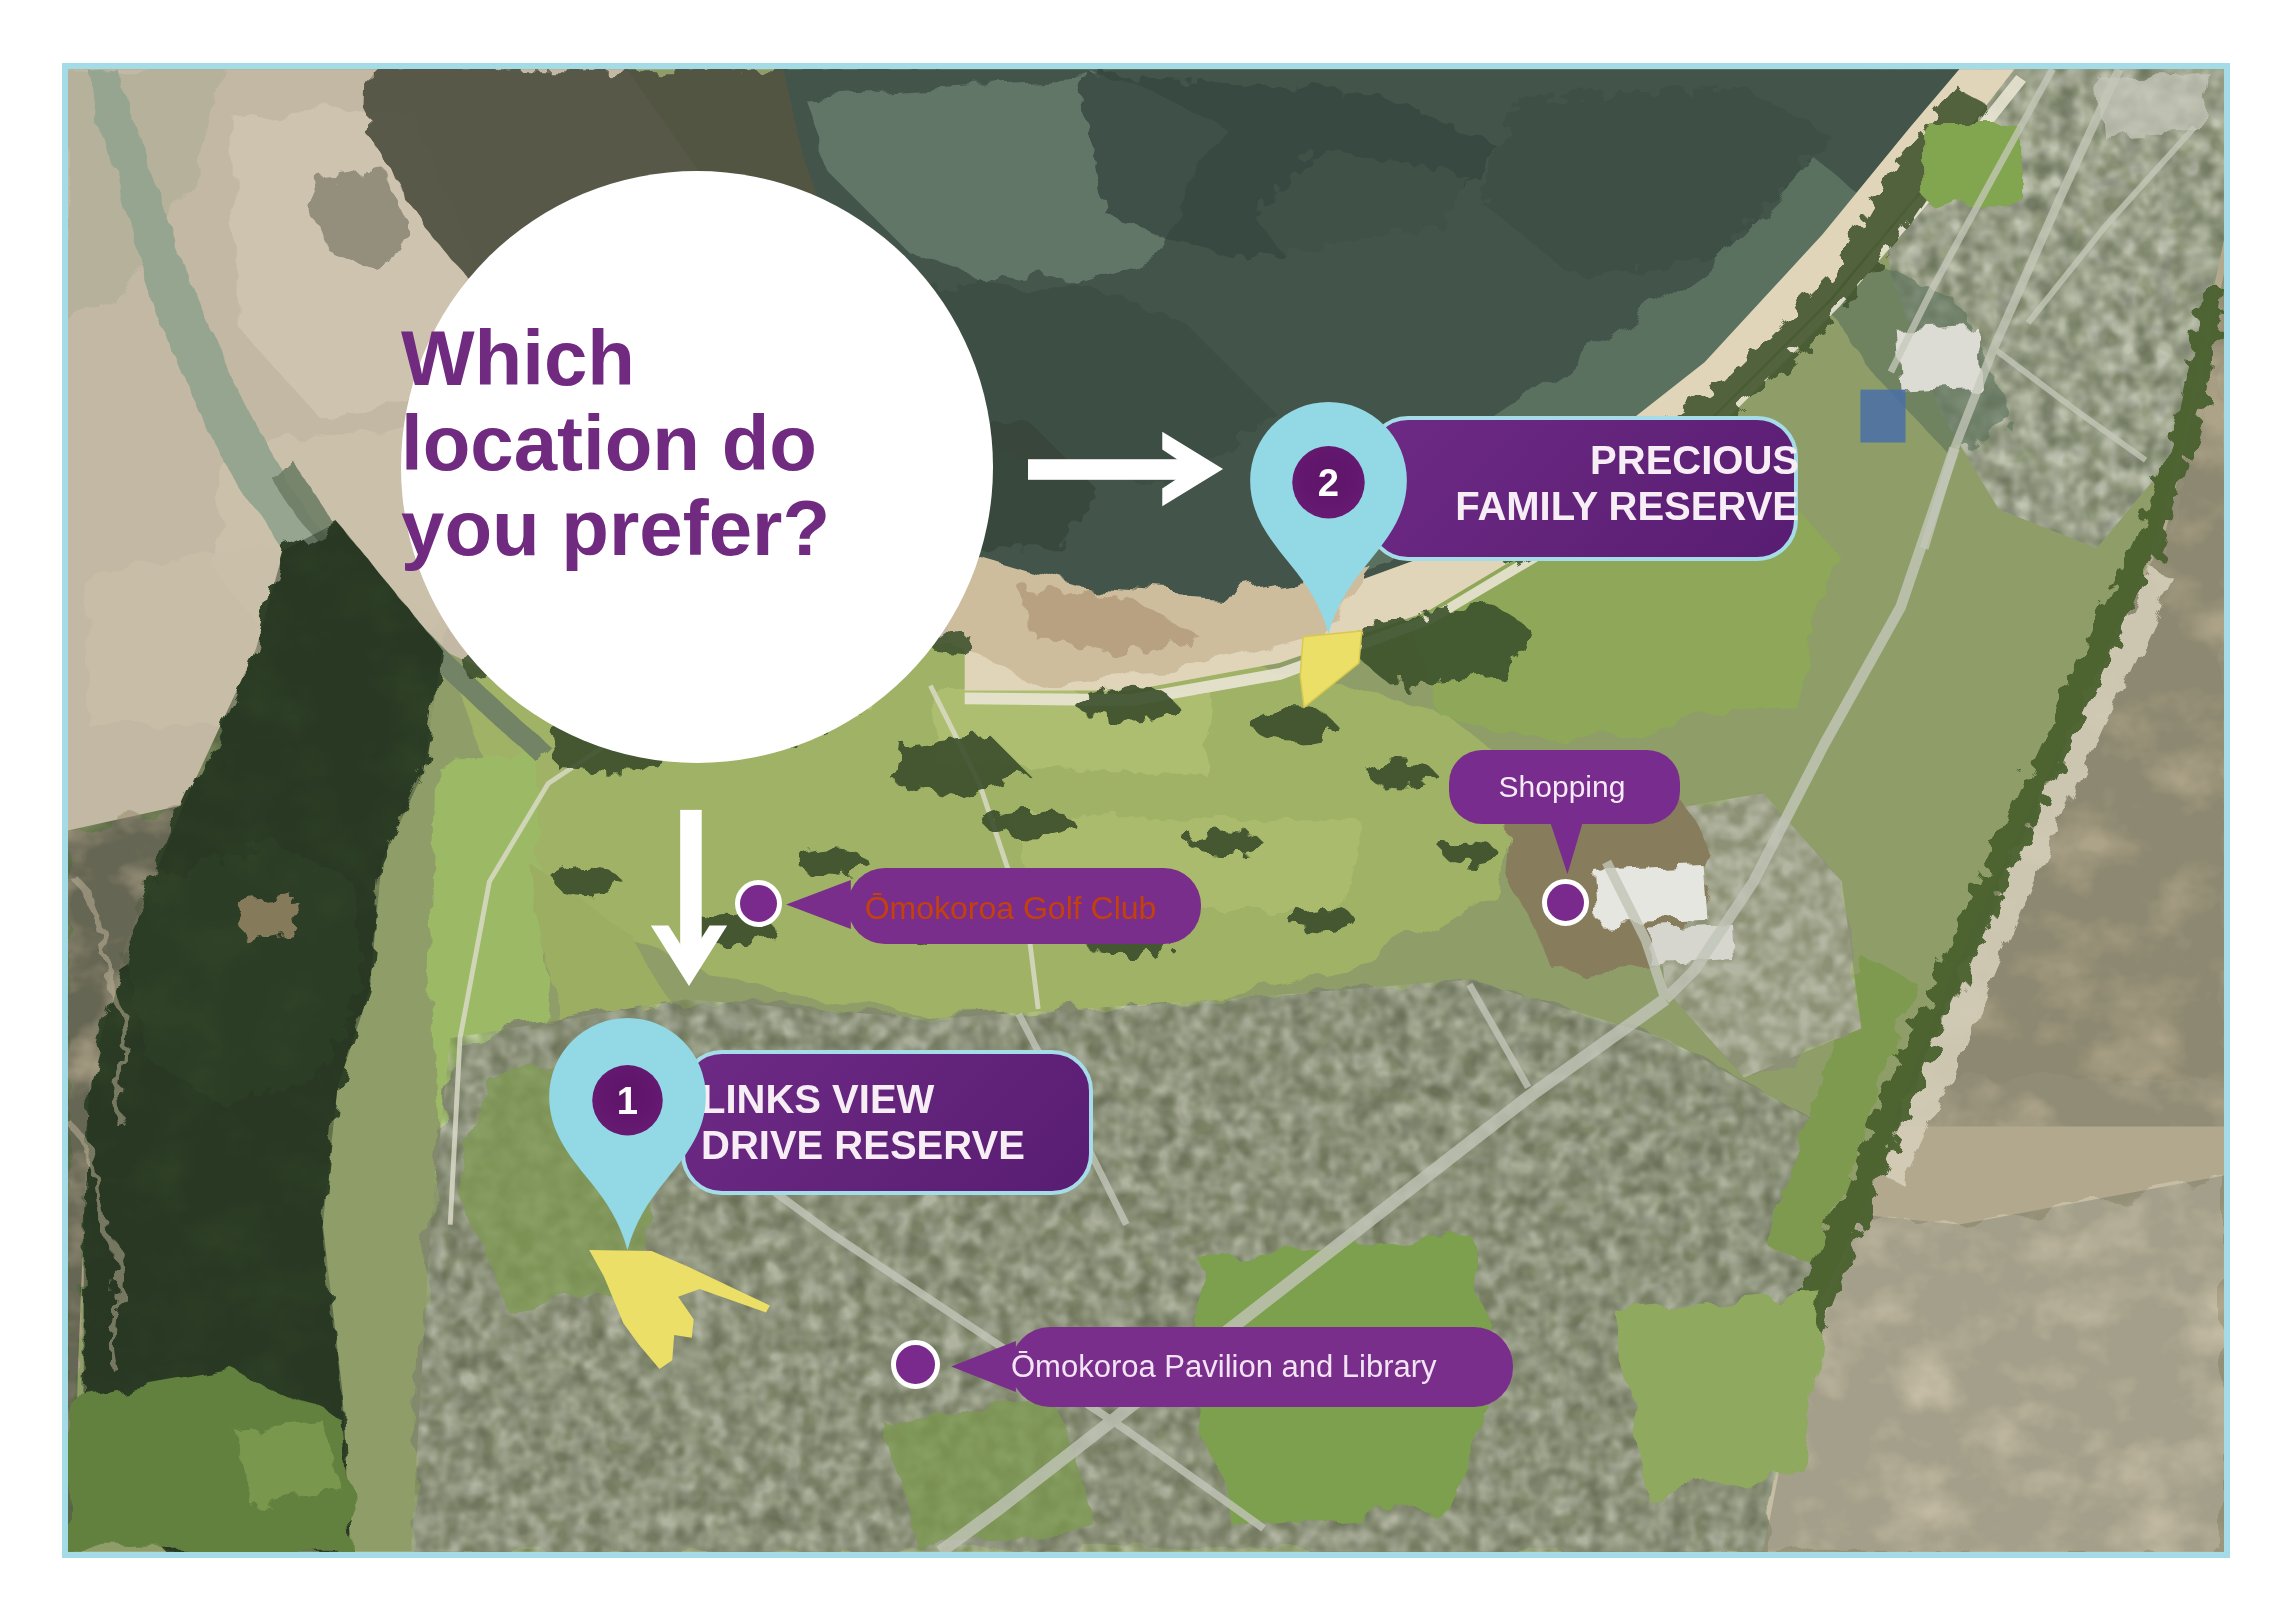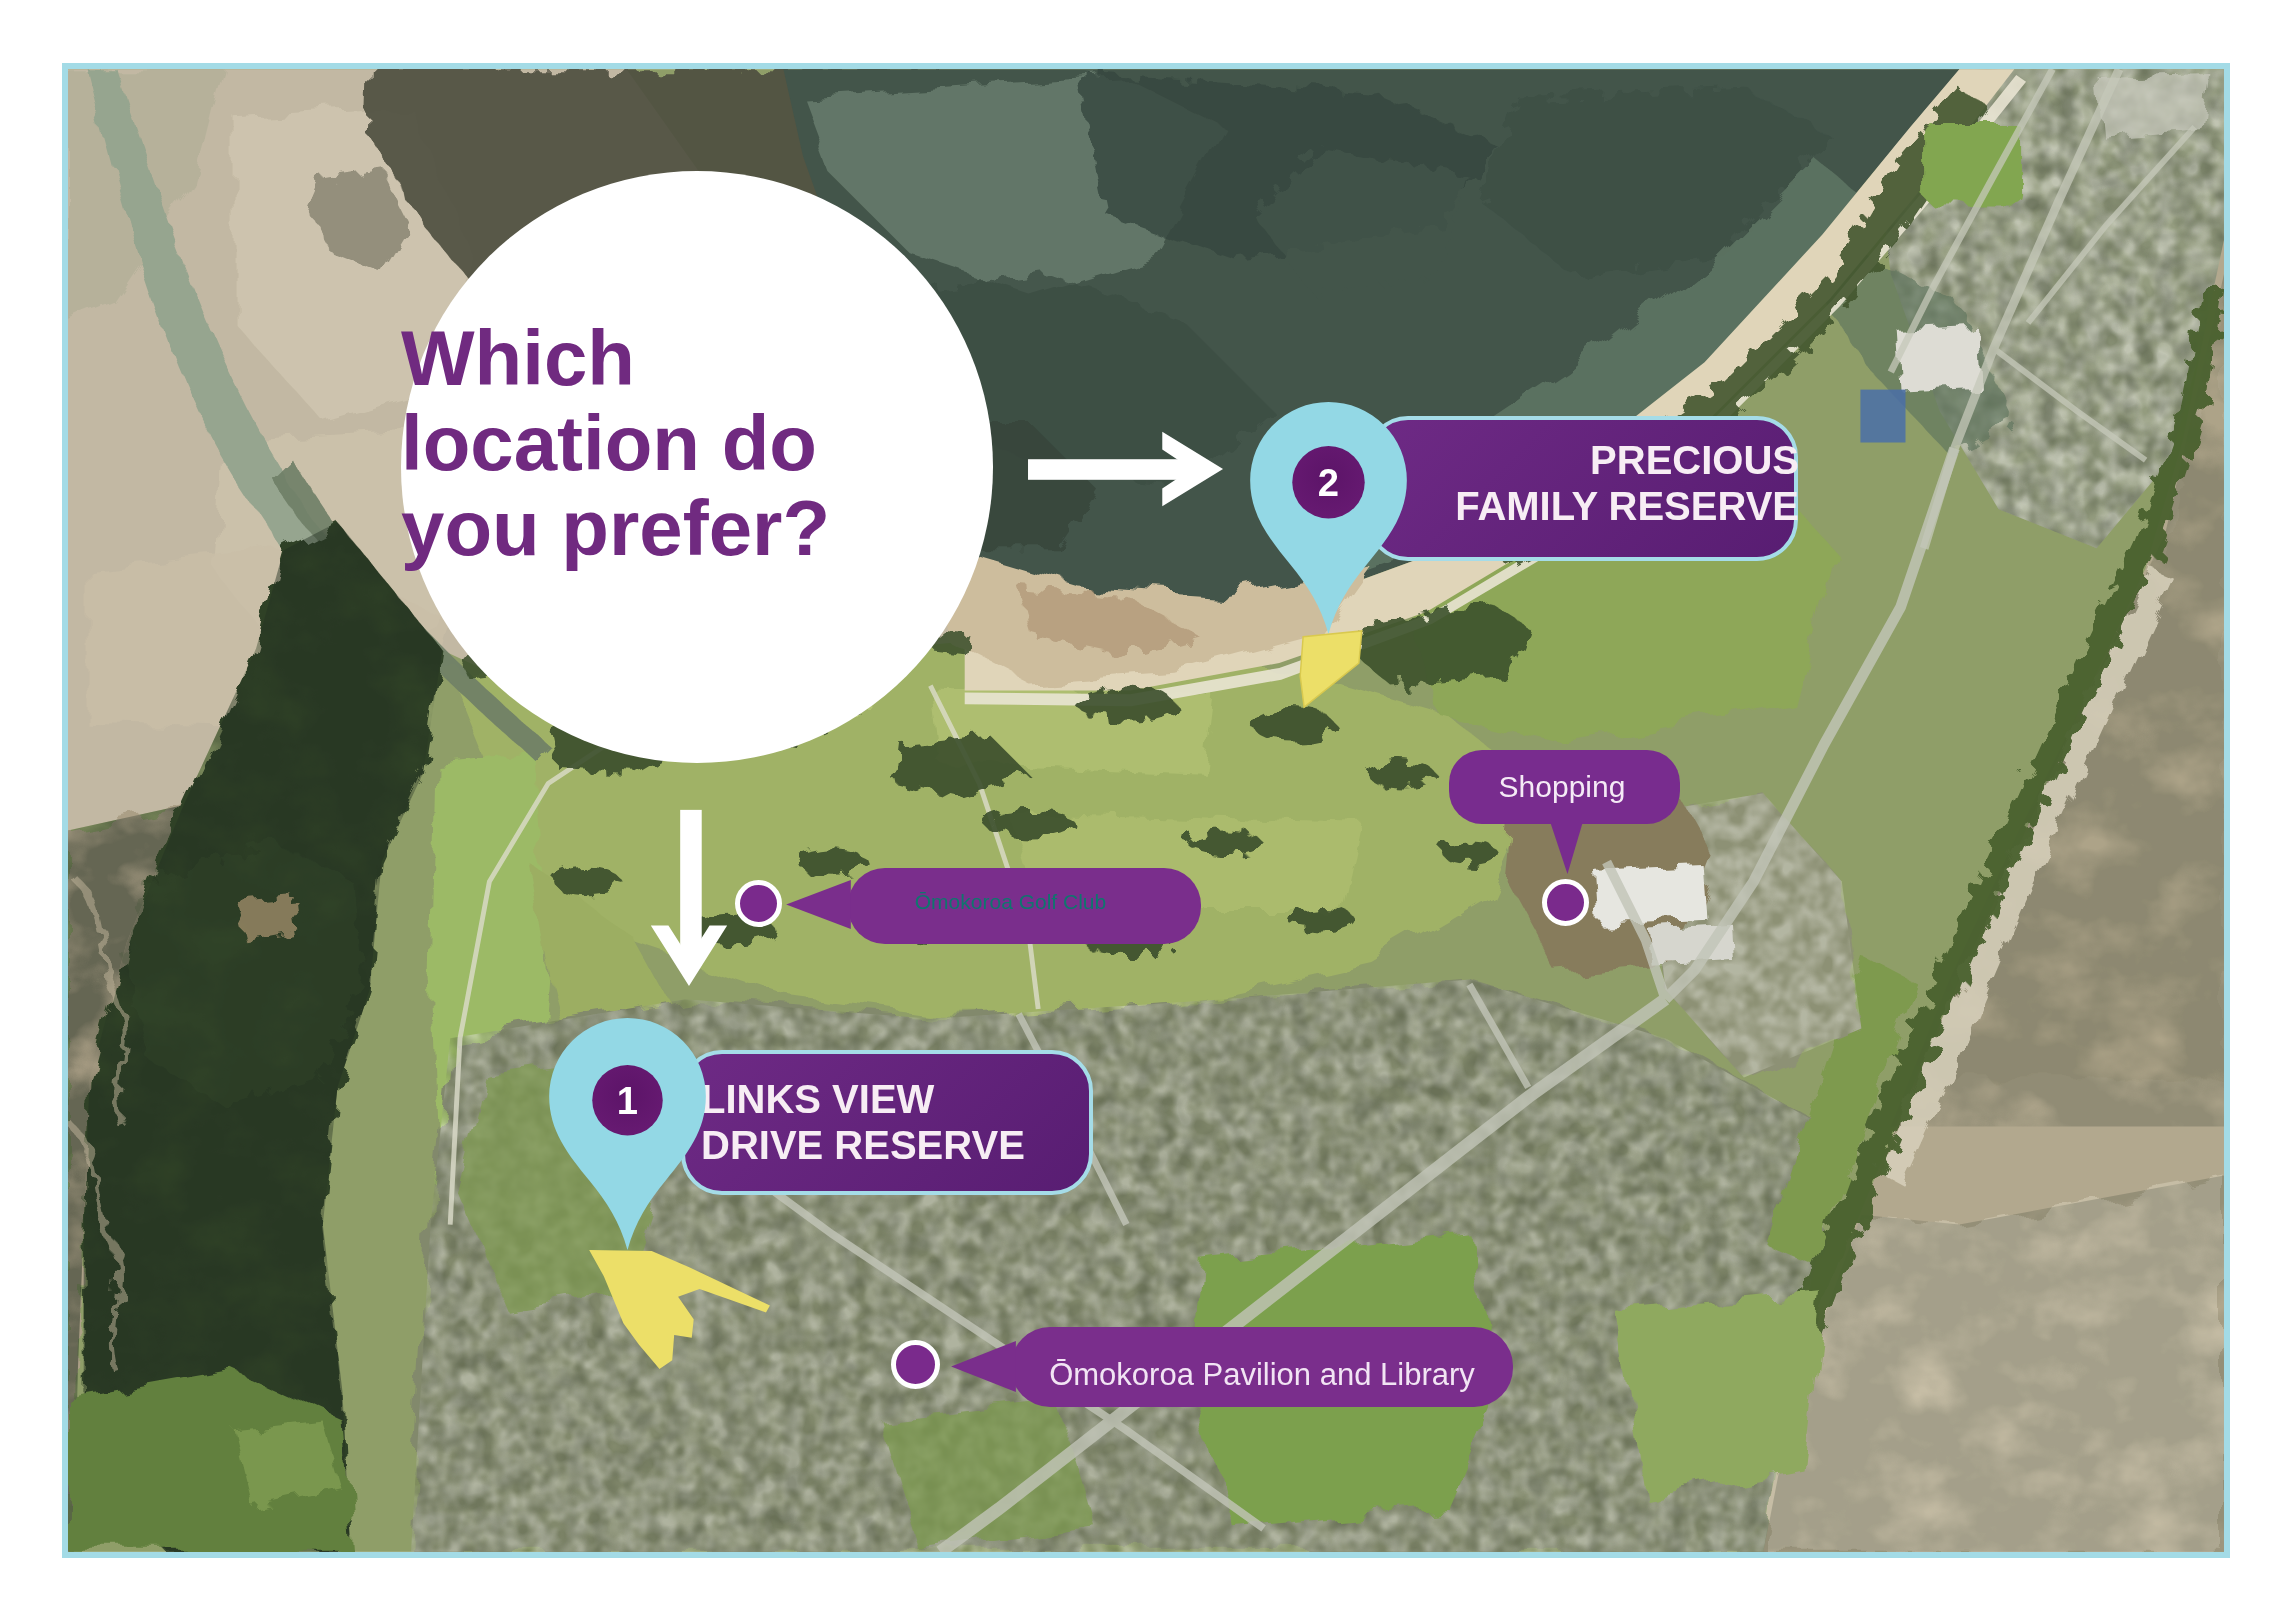--- a/index.html
+++ b/index.html
@@ -234,21 +234,21 @@
     <path d="M6,0 L40,0 L24,54 Z" fill="#782c8e"></path>
   </svg>
 <div style="position:absolute;left:1449px;top:770px;width:226px;text-align:center;color:#f5eaf6;font-size:30px;">Shopping</div>
 
 <div style="position:absolute;left:1542px;top:879px;width:47px;height:47px;border-radius:50%;background:#7a2a8c;border:5.9px solid #ffffff;box-sizing:border-box;"></div>
 
 <div style="position:absolute;left:848px;top:868px;width:353px;height:76px;background:#7a2e8c;border-radius:37px;"></div>
 <svg style="position:absolute;left:784px;top:880px" width="69" height="49" viewBox="0 0 70 50">
     <path d="M68,0 L68,50 L2,25 Z" fill="#7a2e8c"></path>
   </svg>
-<div style="position:absolute;left:834px;top:890px;width:353px;text-align:center;color:#0f766e;font-size:21px;">Ōmokoroa Golf Club</div>
+<div style="position:absolute;left:834px;top:890px;width:353px;text-align:center;color:#c2410c;font-size:32px;">Ōmokoroa Golf Club</div>
 
 <div style="position:absolute;left:735px;top:880px;width:47px;height:47px;border-radius:50%;background:#7a2a8c;border:5.9px solid #ffffff;box-sizing:border-box;"></div>
 
 <div style="position:absolute;left:681px;top:1050px;width:412px;height:145px;background:linear-gradient(135deg,#6e2a85,#581d72);border:4.9px solid #a5dce8;border-radius:41px;box-sizing:border-box;"></div>
 <div style="position:absolute;left:701px;top:1076px;width:392px;color:#f7edf4;font-weight:bold;font-size:40px;line-height:46px;">LINKS VIEW<br>DRIVE RESERVE</div>
 
 <svg style="position:absolute;left:546px;top:1016px" width="163" height="237" viewBox="0 0 166 242">
   <defs>
       <radialGradient id="pg1" cx="0.5" cy="0.42" r="0.8">
         <stop offset="0" stop-color="#5c1468"></stop>
@@ -262,16 +262,16 @@
 </svg>
 
 <svg style="position:absolute;left:586px;top:1247px" width="191" height="127" viewBox="0 0 195 130">
   <path d="M3,3 L67,4 L106,21 L188,60 L184,67 L116,43 L94,51 L110,74 L108,93 L90,90 L88,116 L75,125 L54,100 L38,78 L18,30 Z" fill="#ecdf68"></path>
 </svg>
 
 <div style="position:absolute;left:1011px;top:1327px;width:502px;height:80px;background:#7a2e8c;border-radius:39px;"></div>
 <svg style="position:absolute;left:949px;top:1341px" width="69" height="51" viewBox="0 0 70 52">
     <path d="M68,0 L68,52 L2,26 Z" fill="#7a2e8c"></path>
   </svg>
-<div style="position:absolute;left:1011px;top:1349px;width:502px;text-align:center;color:#f2e4f4;font-size:31px;white-space:nowrap;margin-top:8px;">Ōmokoroa Pavilion and Library</div>
+<div style="position:absolute;left:1011px;top:1349px;width:502px;text-align:left;color:#f2e4f4;font-size:31px;white-space:nowrap;">Ōmokoroa Pavilion and Library</div>
 
 <div style="position:absolute;left:891px;top:1340px;width:49px;height:49px;border-radius:50%;background:#7a2a8c;border:5.9px solid #ffffff;box-sizing:border-box;"></div>
 
 
 </body></html>

